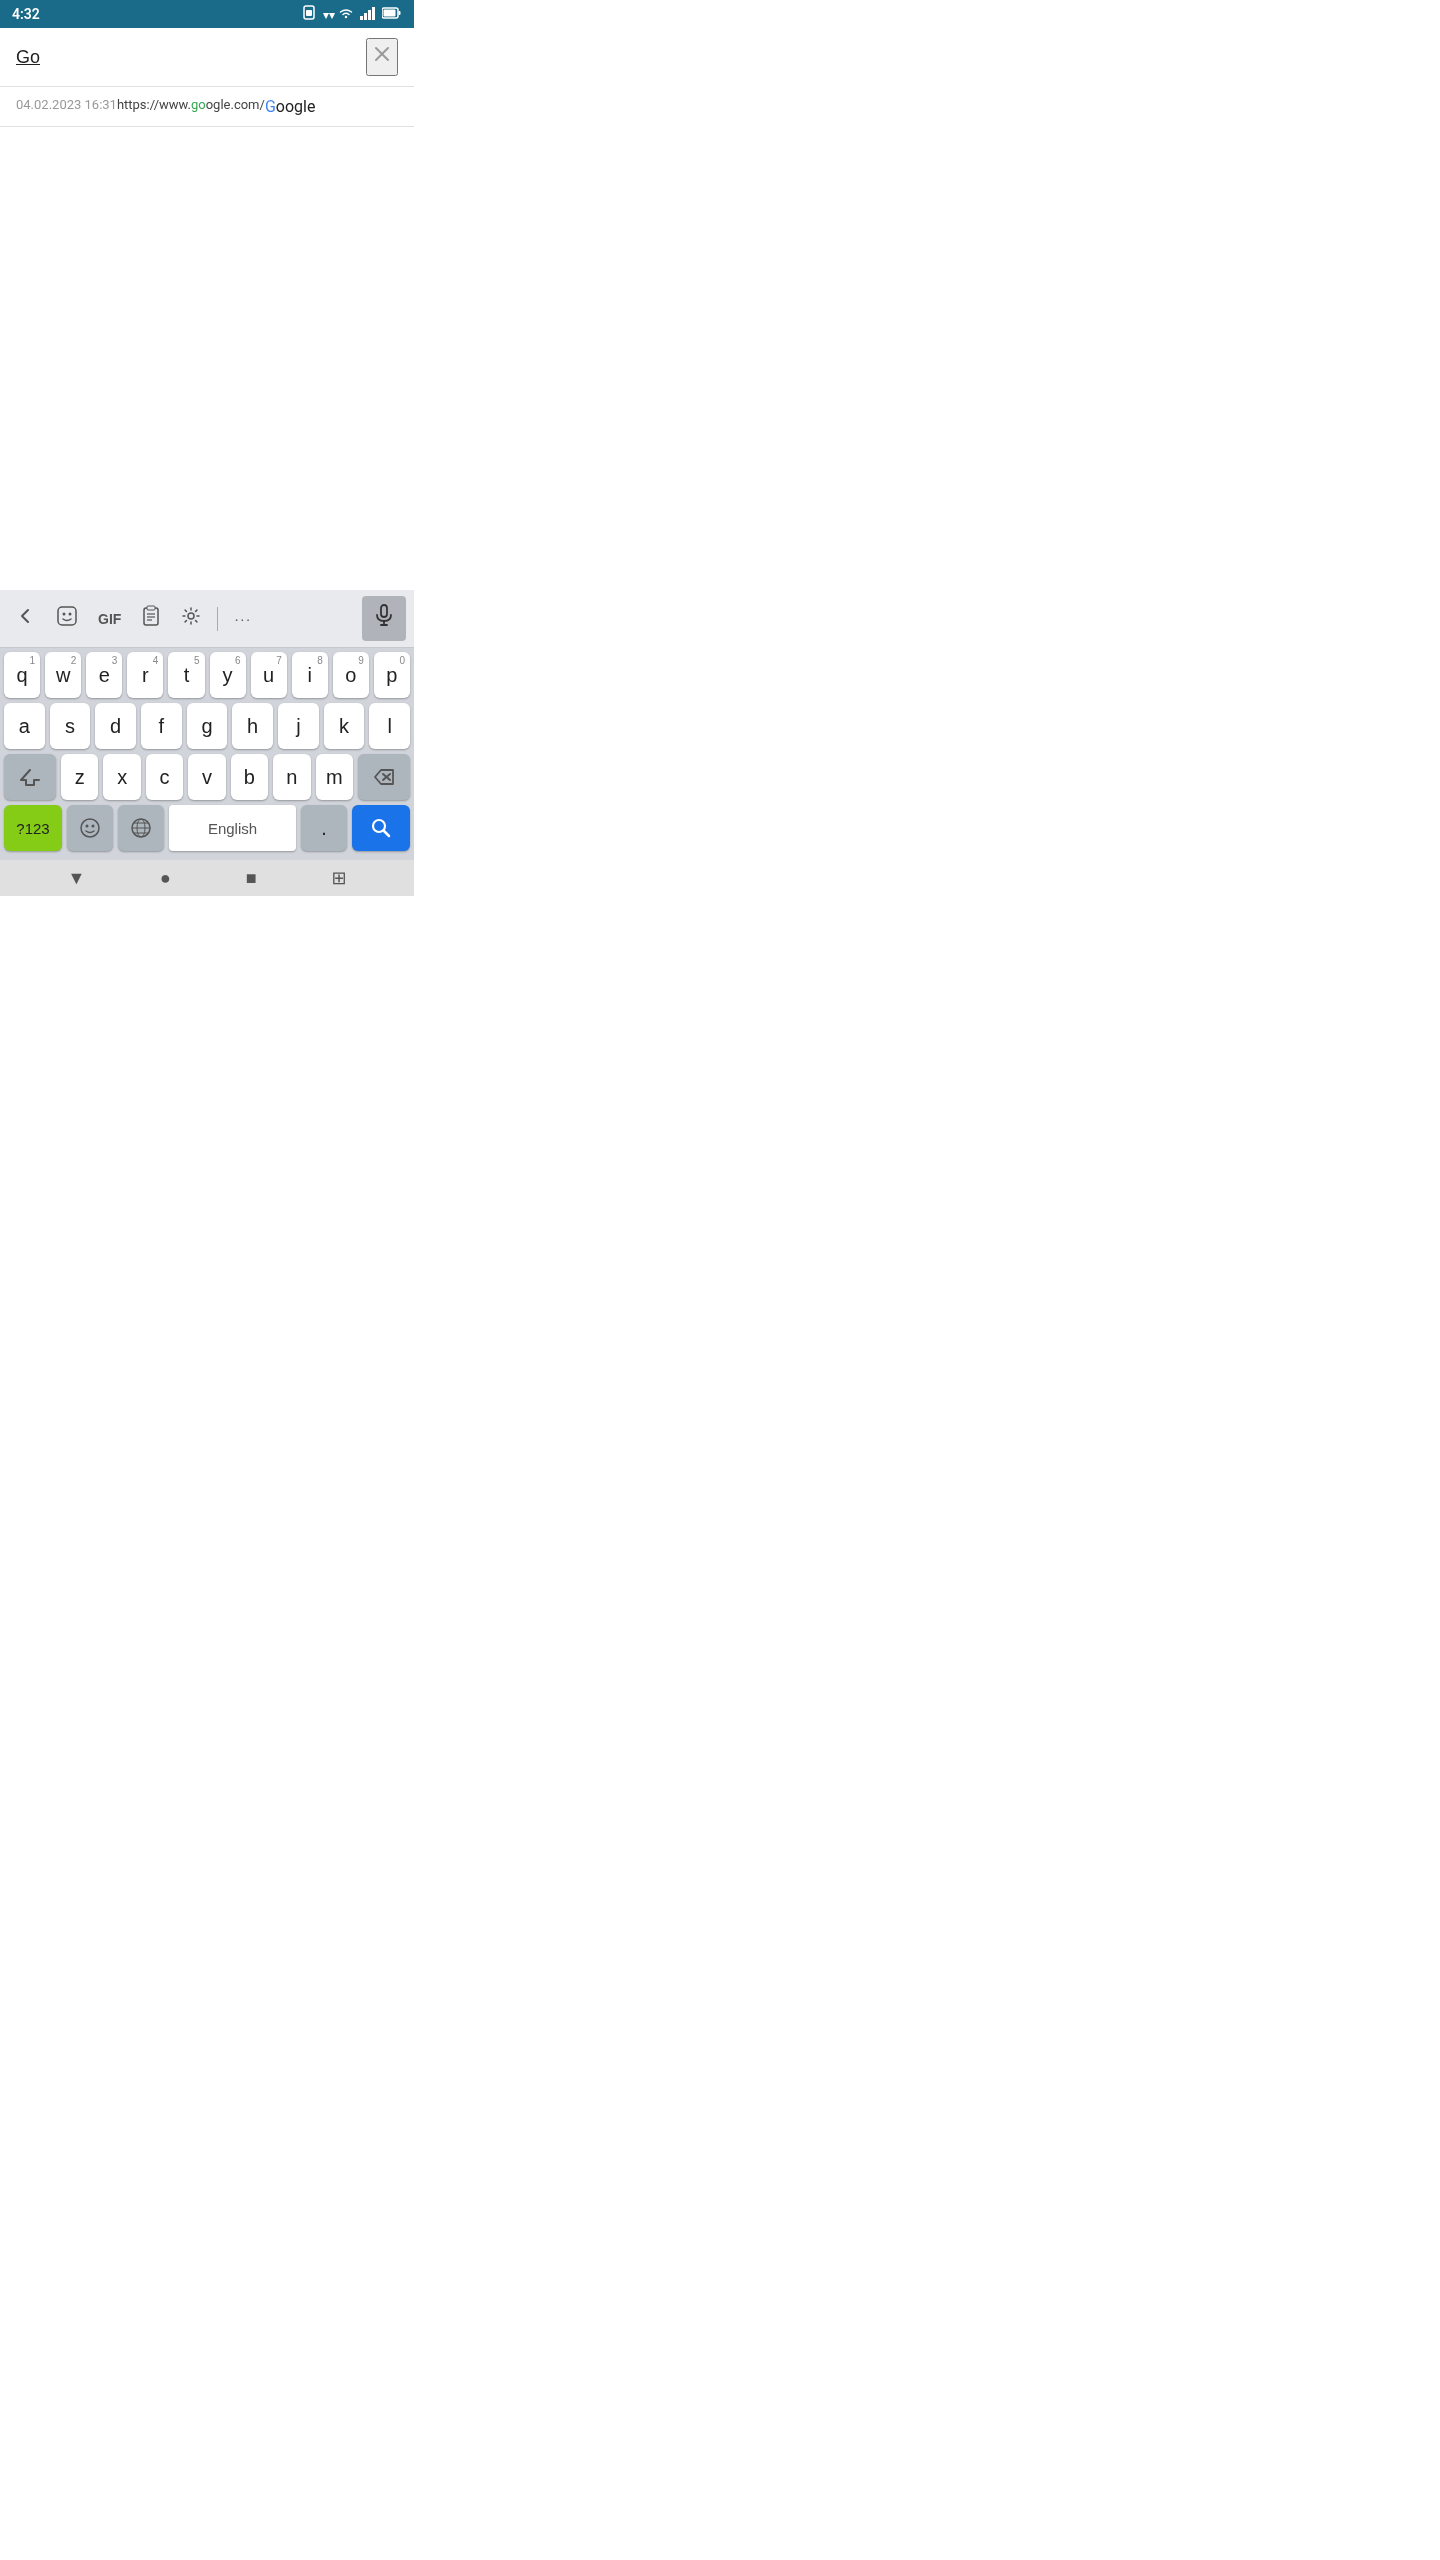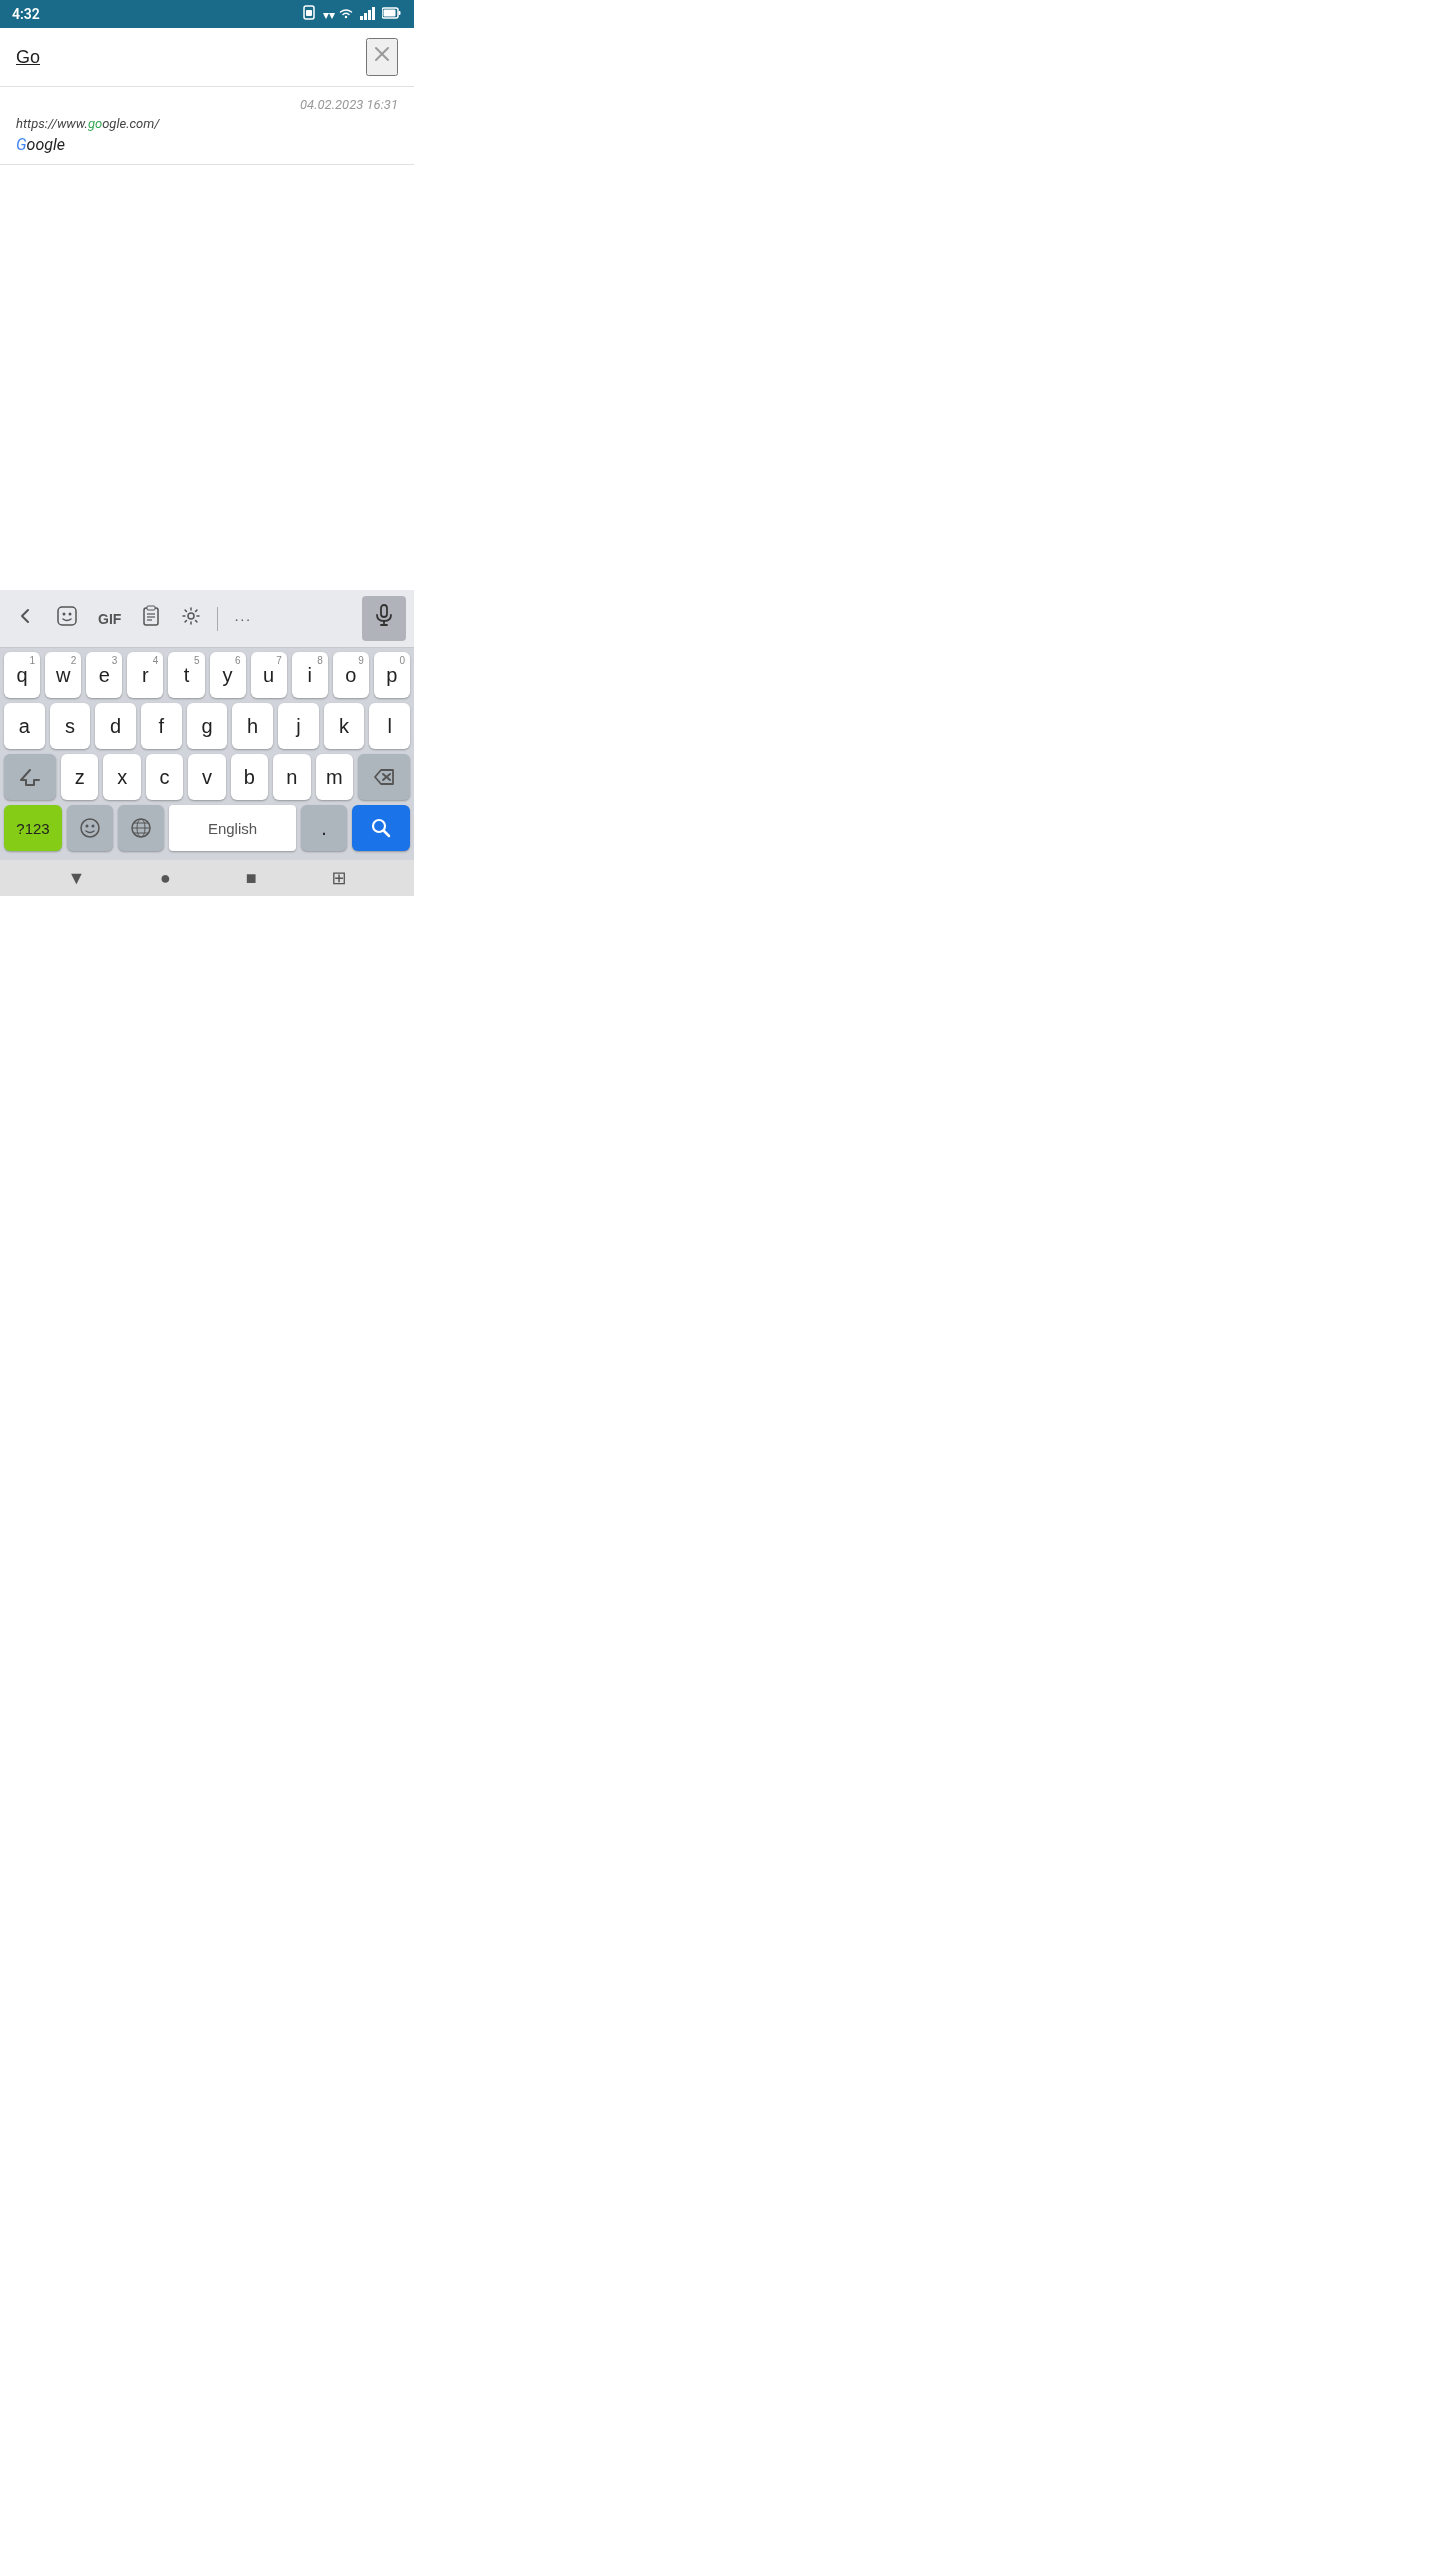--- a/index.html
+++ b/index.html
@@ -69,22 +69,21 @@
 
     
     .suggestion-area {
       background: #fff;
       border-bottom: 1px solid #e0e0e0;
     }
 
     .suggestion-item {
       padding: 10px 16px 10px 16px;
       display: flex;
-      flex-direction: column;
-      font-style: italic;
+      flex-direction: row;
     }
 
     .suggestion-date {
       text-align: right;
       font-size: 13px;
       color: #999;
       margin-bottom: 4px;
     }
 
     .suggestion-url {

